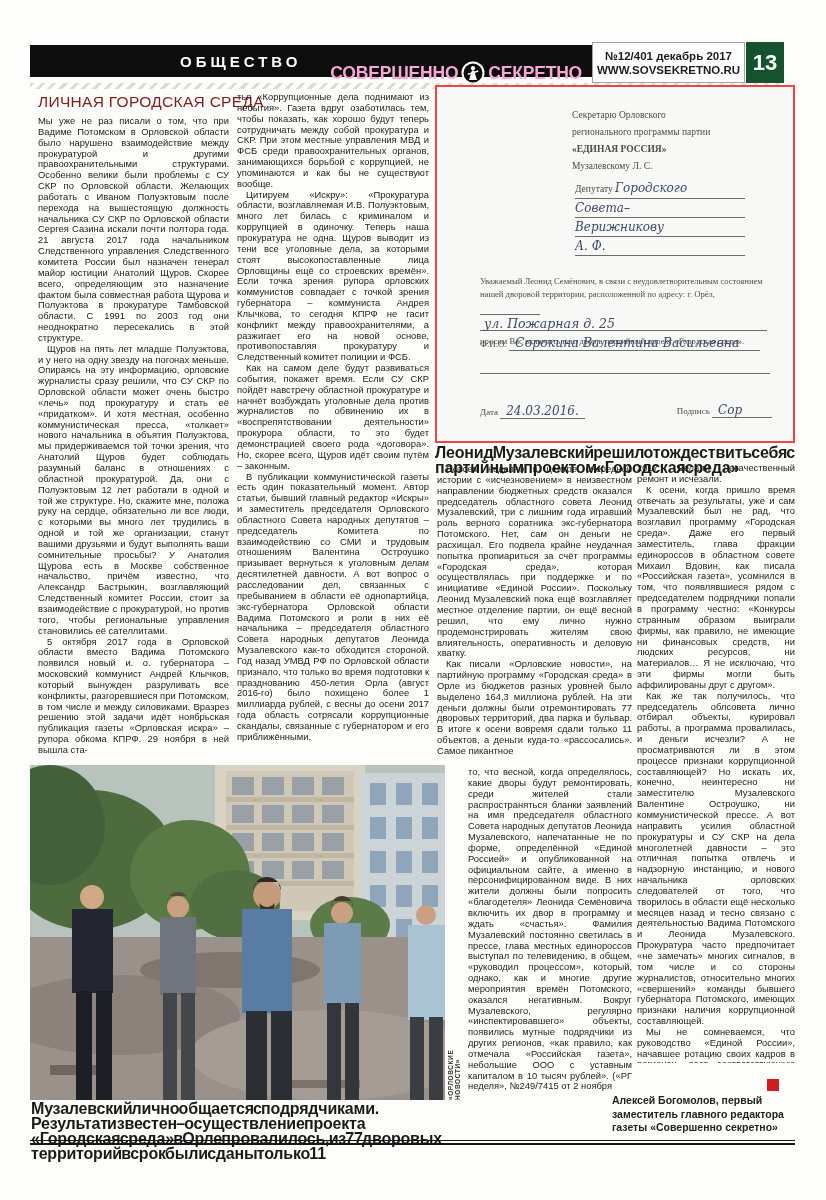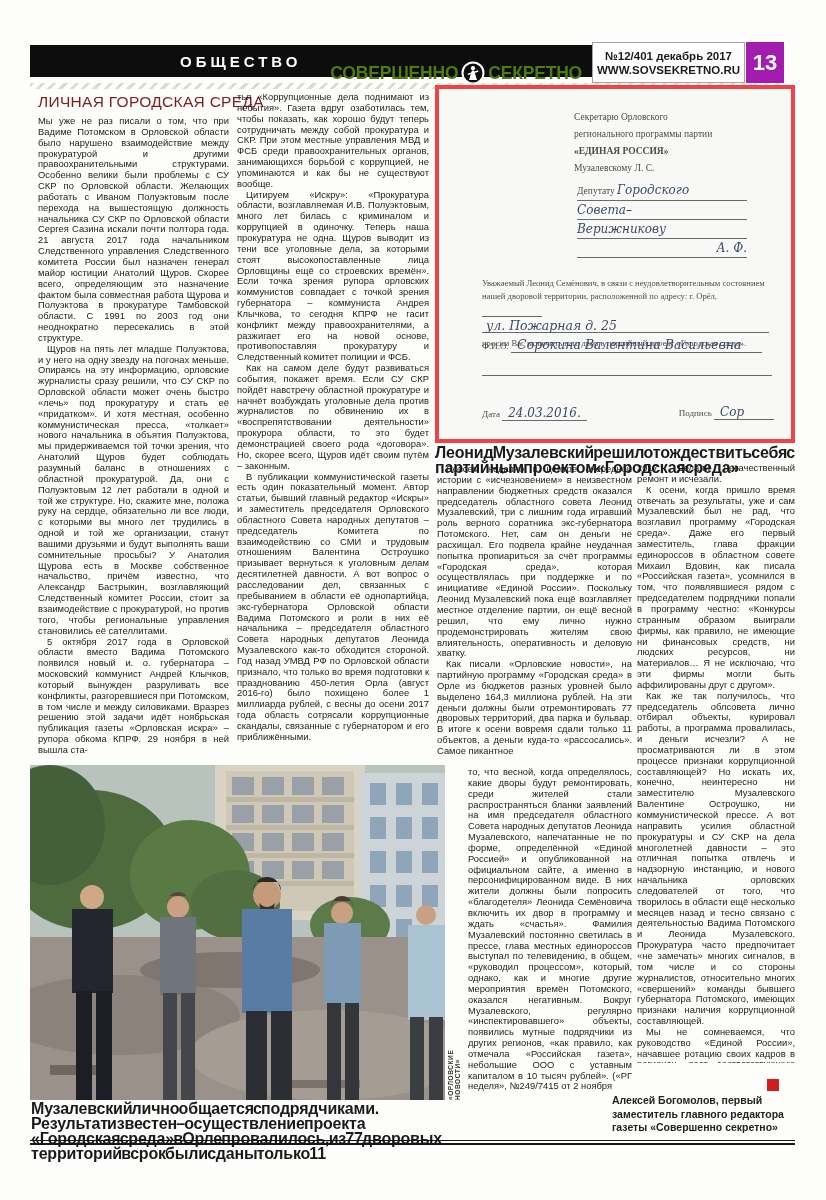--- a/index.html
+++ b/index.html
@@ -3,27 +3,27 @@
 <meta charset="utf-8">
 <style>
   html,body{margin:0;padding:0;background:#e9e8e4;}
   .page{position:relative;width:826px;height:1200px;background:#fdfdfb;margin:0 auto;
         font-family:"Liberation Sans",sans-serif;color:#1c1c1c;overflow:hidden;}
 
   
   .hdr-bar{position:absolute;left:30px;top:45px;width:562px;height:32px;background:#0d0d0d;
            display:flex;align-items:center;}
   .hdr-section{color:#fff;font-weight:bold;font-size:15px;letter-spacing:4px;margin-left:150px;}
-  .hdr-logo{margin-left:auto;margin-right:10px;display:flex;align-items:center;color:#4d7c0f;
+  .hdr-logo{margin-left:auto;margin-right:10px;display:flex;align-items:center;color:#f9a8d4;
             font-weight:bold;font-size:17.5px;letter-spacing:-0.2px;margin-top:24px;}
   .hdr-logo .emblem{margin:0 3px;display:block;}
   .issue-box{position:absolute;left:592px;top:42px;width:153px;height:41px;background:#fff;
              border:1px solid #a3a3a3;box-sizing:border-box;display:flex;flex-direction:column;
              align-items:center;justify-content:center;font-weight:bold;font-size:11.5px;line-height:14px;}
-  .page-no-box{position:absolute;left:746px;top:42px;width:38px;height:41px;background:#a21caf;
+  .page-no-box{position:absolute;left:746px;top:42px;width:38px;height:41px;background:#14532d;
                color:#fff;display:flex;align-items:center;justify-content:center;
                font-weight:bold;font-size:22px;}
   .tear{position:absolute;left:30px;top:83px;width:754px;height:6px;
         background:repeating-linear-gradient(135deg,#dedbd6 0 3px,transparent 3px 8px);}
 
   
   .headline{position:absolute;left:38px;top:93px;font-size:15.5px;letter-spacing:0.3px;color:#7f1d1d;}
   .col{position:absolute;overflow:hidden;text-align:justify;font-size:9.4px;line-height:10.85px;
        color:#222;}
   .col p{margin:0;text-indent:9px;}
@@ -46,21 +46,21 @@
   .caption{position:absolute;font-weight:bold;color:#1a1a1a;font-size:16px;line-height:15px;
            word-spacing:-0.31em;letter-spacing:-0.2px;}
   #cap-letter{left:435px;top:445px;width:362px;}
   #cap-photo{left:31px;top:1101px;width:416px;}
 
   .credit-v{position:absolute;left:447px;top:1008px;height:92px;writing-mode:vertical-rl;
             transform:rotate(180deg);font-size:6.5px;letter-spacing:0.6px;color:#333;font-weight:bold;}
 
   
   .letter{position:absolute;left:435px;top:85px;width:360px;height:358px;background:#f8f8f6;
-          border:4px solid #ef4444;box-sizing:border-box;font-family:"Liberation Serif",serif;
+          border:2px solid #ef4444;box-sizing:border-box;font-family:"Liberation Serif",serif;
           color:#4b4b47;}
   .letter .addr{position:absolute;left:135px;top:20px;font-size:9.5px;line-height:17px;}
   .letter .addr .b{font-weight:bold;}
   .hand{font-family:"DejaVu Serif",serif;font-style:italic;color:#3c4866;}
   .letter .deputy{position:absolute;left:138px;top:92px;width:170px;font-size:9.5px;line-height:18px;}
   .letter .deputy .row{border-bottom:1px solid #6b6b66;}
   .letter .deputy .hand{font-size:12px;}
   .letter .body{position:absolute;left:43px;top:188px;width:287px;font-size:8.6px;line-height:13px;}
   .letter .uline{display:inline-block;border-bottom:1px solid #6b6b66;}
   .letter .addr-line{border-bottom:1px solid #6b6b66;font-size:12.5px;margin:2px 0 4px 0;
@@ -136,21 +136,21 @@
       <div>Секретарю Орловского</div>
       <div>регионального программы партии</div>
       <div class="b">«ЕДИНАЯ РОССИЯ»</div>
       <div>Музалевскому Л. С.</div>
     </div>
     <div class="deputy">
       <div class="row"><span>Депутату</span>
         <span class="hand">Городского</span></div>
       <div class="row hand">Совета–</div>
       <div class="row hand">Верижникову</div>
-      <div class="row hand" style="text-align:right">А. Ф.</div>
+      <div class="row hand" style="text-align:left">А. Ф.</div>
     </div>
     <div class="body">
       <div>Уважаемый Леонид Семёнович, в связи с неудовлетворительным состоянием</div>
       <div><span>нашей дворовой территории, расположенной по адресу: г. Орёл,</span> <span class="uline" style="width:60px">&nbsp;</span></div>
       <div class="addr-line hand">ул. Пожарная  д. 25</div>
       <div>просим Вас включить наш двор в партийный проект «Городская среда».</div>
     </div>
     <div class="fio">
       <div><span>Ф.И.О.</span>
         <span class="row hand" style="display:inline-block;width:245px">Сорокина  Валентина  Васильевна</span></div>

